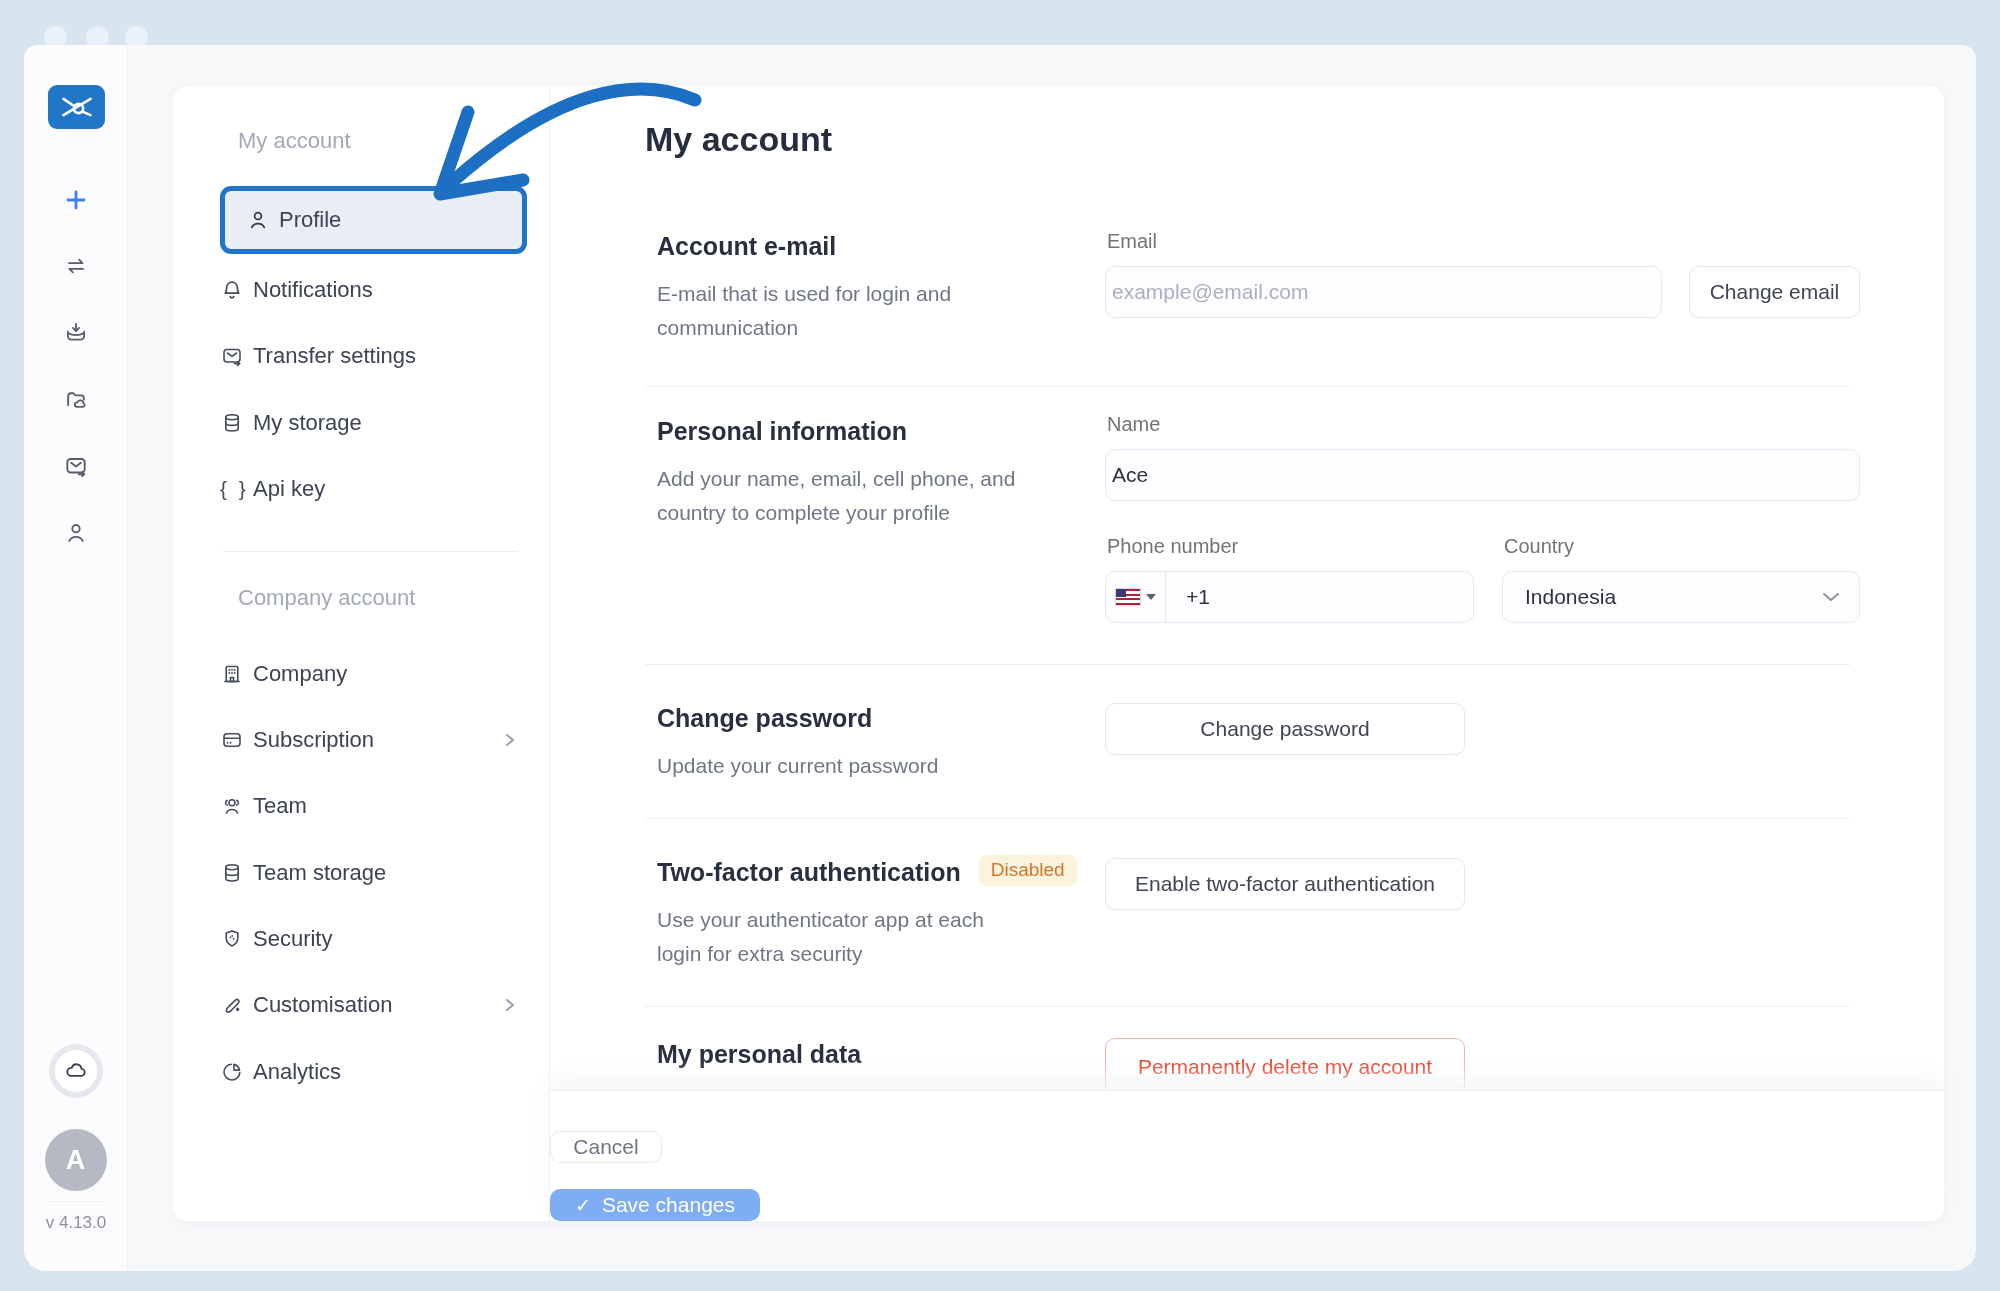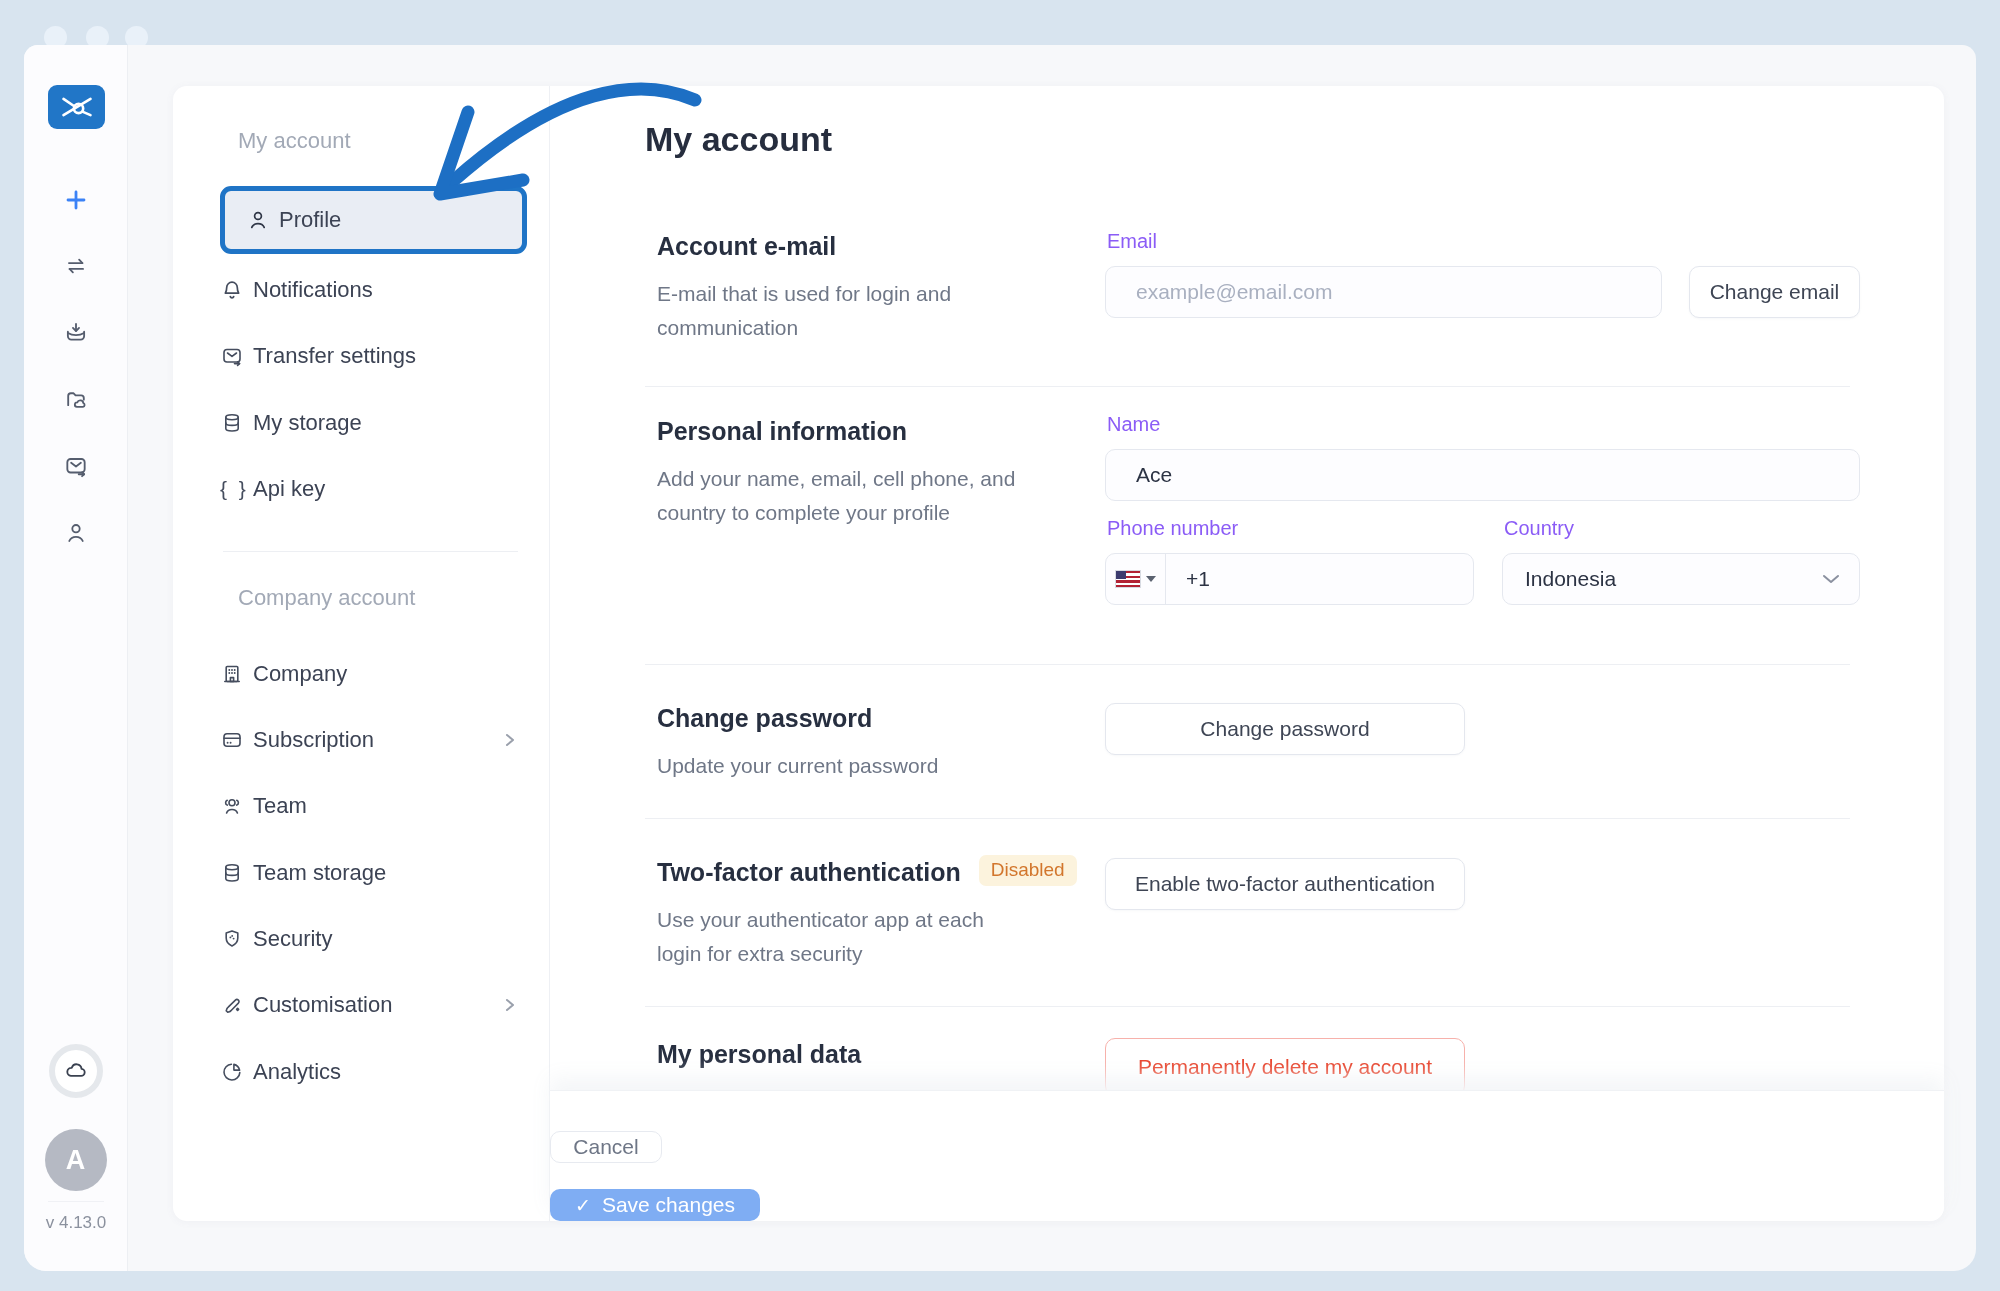--- a/index.html
+++ b/index.html
@@ -49,38 +49,38 @@
   
   .smain { position:absolute; left:377px; top:0; right:0; bottom:0; }
   .page-title { position:absolute; left:95px; top:34px; font-size:34px; font-weight:bold; color:#262d3e; }
   .sect { position:absolute; left:107px; width:1203px; }
   .sect h3 { margin:4px 0 0; font-size:25px; font-weight:bold; color:#272f40; }
   .sect p { margin:16px 0 0; font-size:21px; color:#6f7787; line-height:1.6; }
   .w340 { max-width:340px; } .w365 { max-width:365px; } .w375 { max-width:375px; }
   .h3-row { display:flex; align-items:center; }
   .badge { margin-left:18px; padding:4px 12px 5px; background:#fcf3dd; color:#d2762c; border-radius:7px; font-size:19px; }
   .controls { position:absolute; left:448px; top:0; width:755px; }
-  .field-label { font-size:20px; color:#8b5cf6; margin:2px 0 13px 2px; }
+  .field-label { font-size:20px; color:#737373; margin:2px 0 13px 2px; }
   .ctl-row { display:flex; gap:27px; }
   .text-input {
     height:52px; border:1px solid #e5e8ef; border-radius:10px; background:#fdfdff;
-    font-family:"Liberation Sans",sans-serif; font-size:21px; color:#2c3344; padding:0 30px; outline:none;
+    font-family:"Liberation Sans",sans-serif; font-size:21px; color:#2c3344; padding:0 6px; outline:none;
   }
   .text-input::placeholder { color:#a9b0c0; }
   .email-input { width:557px; }
   .name-input { width:755px; }
   .btn-white {
     height:52px; background:#fff; border:1px solid #e4e7ee; border-radius:10px;
     font-family:"Liberation Sans",sans-serif; font-size:21px; color:#3e4554;
     display:flex; align-items:center; justify-content:center; cursor:pointer;
     box-shadow:0 1px 2px rgba(150,160,180,.08); padding:0 24px;
   }
   .btn-change-email { width:171px; padding:12px; }
   .btn-360 { width:360px; padding:0; }
-  .row2 { margin-top:16px; display:flex; gap:28px; }
+  .row2 { margin-top:34px; display:flex; gap:28px; }
   .fgroup .field-label { margin-top:0; }
   .phone-group { width:369px; height:52px; border:1px solid #e5e8ef; border-radius:10px; background:#fdfdff; display:flex; align-items:stretch; }
   .flag-seg { width:60px; display:flex; align-items:center; justify-content:center; gap:6px; border-right:1px solid #e5e8ef; cursor:pointer; }
   .flag { width:24px; height:16px; position:relative; background:repeating-linear-gradient(#b22234 0 2.3px, #fff 2.3px 4.6px); box-shadow:0 0 0 1px #d8dbe2; }
   .flag::after { content:""; position:absolute; left:0; top:0; width:10px; height:8px; background:#3c3b6e; }
   .flag-caret { width:0; height:0; border-left:5px solid transparent; border-right:5px solid transparent; border-top:6px solid #5b6270; }
   .phone-input { border:none; background:transparent; width:280px; height:50px; font-family:"Liberation Sans",sans-serif; font-size:21px; color:#2c3344; padding:0 0 0 20px; outline:none; }
   .country-select { width:358px; height:52px; border:1px solid #e5e8ef; border-radius:10px; background:#fdfdff; display:flex; align-items:center; justify-content:space-between; padding:0 18px 0 22px; font-size:21px; color:#2c3344; cursor:pointer; }
   .divider { position:absolute; left:95px; width:1205px; height:1px; background:#edeff3; }
   .btn-delete { width:360px; height:58px; background:#fff; border:1.5px solid #f7b1ab; border-radius:10px; color:#e8432c; font-family:"Liberation Sans",sans-serif; font-size:21px; display:flex; align-items:center; justify-content:center; cursor:pointer; }

